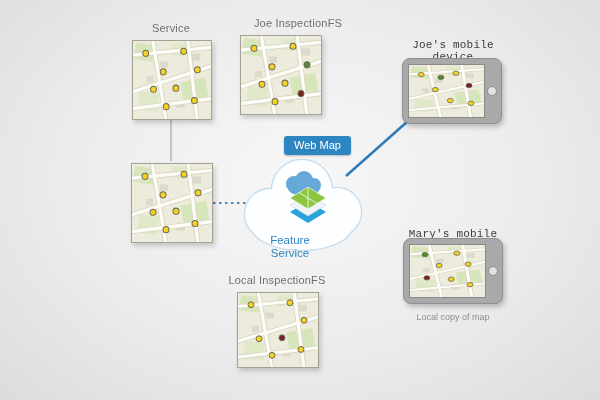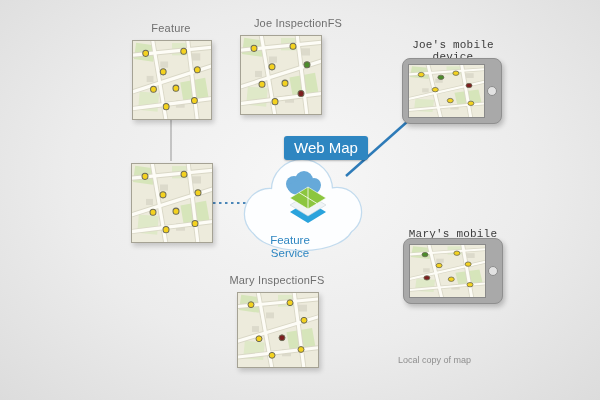--- a/index.html
+++ b/index.html
@@ -9,40 +9,40 @@
     font-family:"Liberation Sans", sans-serif;
   }
   .node-label{position:absolute;text-align:center;font-size:11px;color:#6f6f6f;letter-spacing:.2px;}
   .device-label{color:#3c3c3c;font-family:Liberation Mono, monospace;}
   .map{position:absolute;border:1px solid #a5a294;box-shadow:2px 3px 5px rgba(0,0,0,.18);background:#edebdc;}
   .map svg{display:block;width:100%;height:100%;}
   .overlay{position:absolute;left:0;top:0;pointer-events:none;}
   .cloud-wrap{position:absolute;left:236px;top:150px;width:134px;height:110px;}
   .badge{
     position:absolute;left:284px;top:136px;background:#2e86c1;color:#ffffff;
-    font-size:15px;padding:3px 10px 4px;border-radius:3px;box-shadow:0 1px 2px rgba(0,0,0,.25);
+    font-size:11px;padding:3px 10px 4px;border-radius:3px;box-shadow:0 1px 2px rgba(0,0,0,.25);
   }
   .feature-label{
     position:absolute;left:251px;top:227px;width:78px;text-align:center;
     color:#2e86c1;font-size:11.5px;line-height:1.15;margin-top:7px;
   }
   .tablet{
     position:absolute;background:#a9a9a9;border:1px solid #8f8f8f;border-radius:8px;
     box-shadow:2px 3px 5px rgba(0,0,0,.22);
   }
   .tablet .screen{
     position:absolute;left:5px;top:5px;bottom:5px;right:16px;
     border:1px solid #8a8a8a;overflow:hidden;background:#edebdc;
   }
   .tablet .screen svg{display:block;width:100%;height:100%;}
   .home-btn{
     position:absolute;right:4px;top:50%;transform:translateY(-50%);
     width:8px;height:8px;border-radius:50%;background:#e2e2e2;border:1px solid #8d8d8d;
   }
-  .caption{position:absolute;text-align:left;font-size:9px;color:#8f8f8f;margin-top:43px;}
+  .caption{position:absolute;text-align:center;font-size:9px;color:#8f8f8f;}
 </style>
 </head>
 <body>
 
 <div class="stage">
 
   <svg width="0" height="0" style="position:absolute" aria-hidden="true">
     <defs>
       <g id="basemap">
         <rect x="0" y="0" width="80" height="76" fill="#edebdc"></rect>
@@ -71,21 +71,21 @@
       </g>
     </defs>
   </svg>
 
   <svg class="overlay" width="600" height="400" viewBox="0 0 600 400">
     <line x1="171" y1="118" x2="171" y2="161" stroke="#b4b4b4" stroke-width="1.5"></line>
     <line x1="213" y1="203" x2="250" y2="203" stroke="#4a86b8" stroke-width="2" stroke-dasharray="2.5 3.5"></line>
     <line x1="346" y1="176" x2="408" y2="121" stroke="#2e7bb8" stroke-width="2.5"></line>
   </svg>
 
-  <div class="node-label" style="left:130px;top:22px;width:82px">Feature</div>
+  <div class="node-label" style="left:130px;top:22px;width:82px">Service</div>
   <div class="map" style="left:132px;top:40px;width:78px;height:78px">
     <svg viewBox="0 0 80 76" preserveAspectRatio="none">
       <use href="#basemap"></use>
       <g stroke="#6b6a55" stroke-width="1">
         <circle cx="13" cy="12" r="3" fill="#f4d21f"></circle>
           <circle cx="52" cy="10" r="3" fill="#f4d21f"></circle>
         <circle cx="31" cy="30" r="3" fill="#f4d21f"></circle>
           <circle cx="66" cy="28" r="3" fill="#f4d21f"></circle>
         <circle cx="21" cy="47" r="3" fill="#f4d21f"></circle>
           <circle cx="44" cy="46" r="3" fill="#f4d21f"></circle>
@@ -121,21 +121,21 @@
         <circle cx="31" cy="30" r="3" fill="#f4d21f"></circle>
           <circle cx="66" cy="28" r="3" fill="#f4d21f"></circle>
         <circle cx="21" cy="47" r="3" fill="#f4d21f"></circle>
           <circle cx="44" cy="46" r="3" fill="#f4d21f"></circle>
         <circle cx="63" cy="58" r="3" fill="#f4d21f"></circle>
           <circle cx="34" cy="64" r="3" fill="#f4d21f"></circle>
       </g>
     </svg>
   </div>
 
-  <div class="node-label" style="left:227px;top:274px;width:100px">Mary InspectionFS</div>
+  <div class="node-label" style="left:227px;top:274px;width:100px">Local InspectionFS</div>
   <div class="map" style="left:237px;top:292px;width:80px;height:74px">
     <svg viewBox="0 0 80 76" preserveAspectRatio="none">
       <use href="#basemap"></use>
       <g stroke="#6b6a55" stroke-width="1">
         <circle cx="13" cy="12" r="3" fill="#f4d21f"></circle>
           <circle cx="52" cy="10" r="3" fill="#f4d21f"></circle>
         <circle cx="66" cy="28" r="3" fill="#f4d21f"></circle>
           <circle cx="21" cy="47" r="3" fill="#f4d21f"></circle>
         <circle cx="44" cy="46" r="3" fill="#7c1f1f"></circle>
           <circle cx="63" cy="58" r="3" fill="#f4d21f"></circle>

